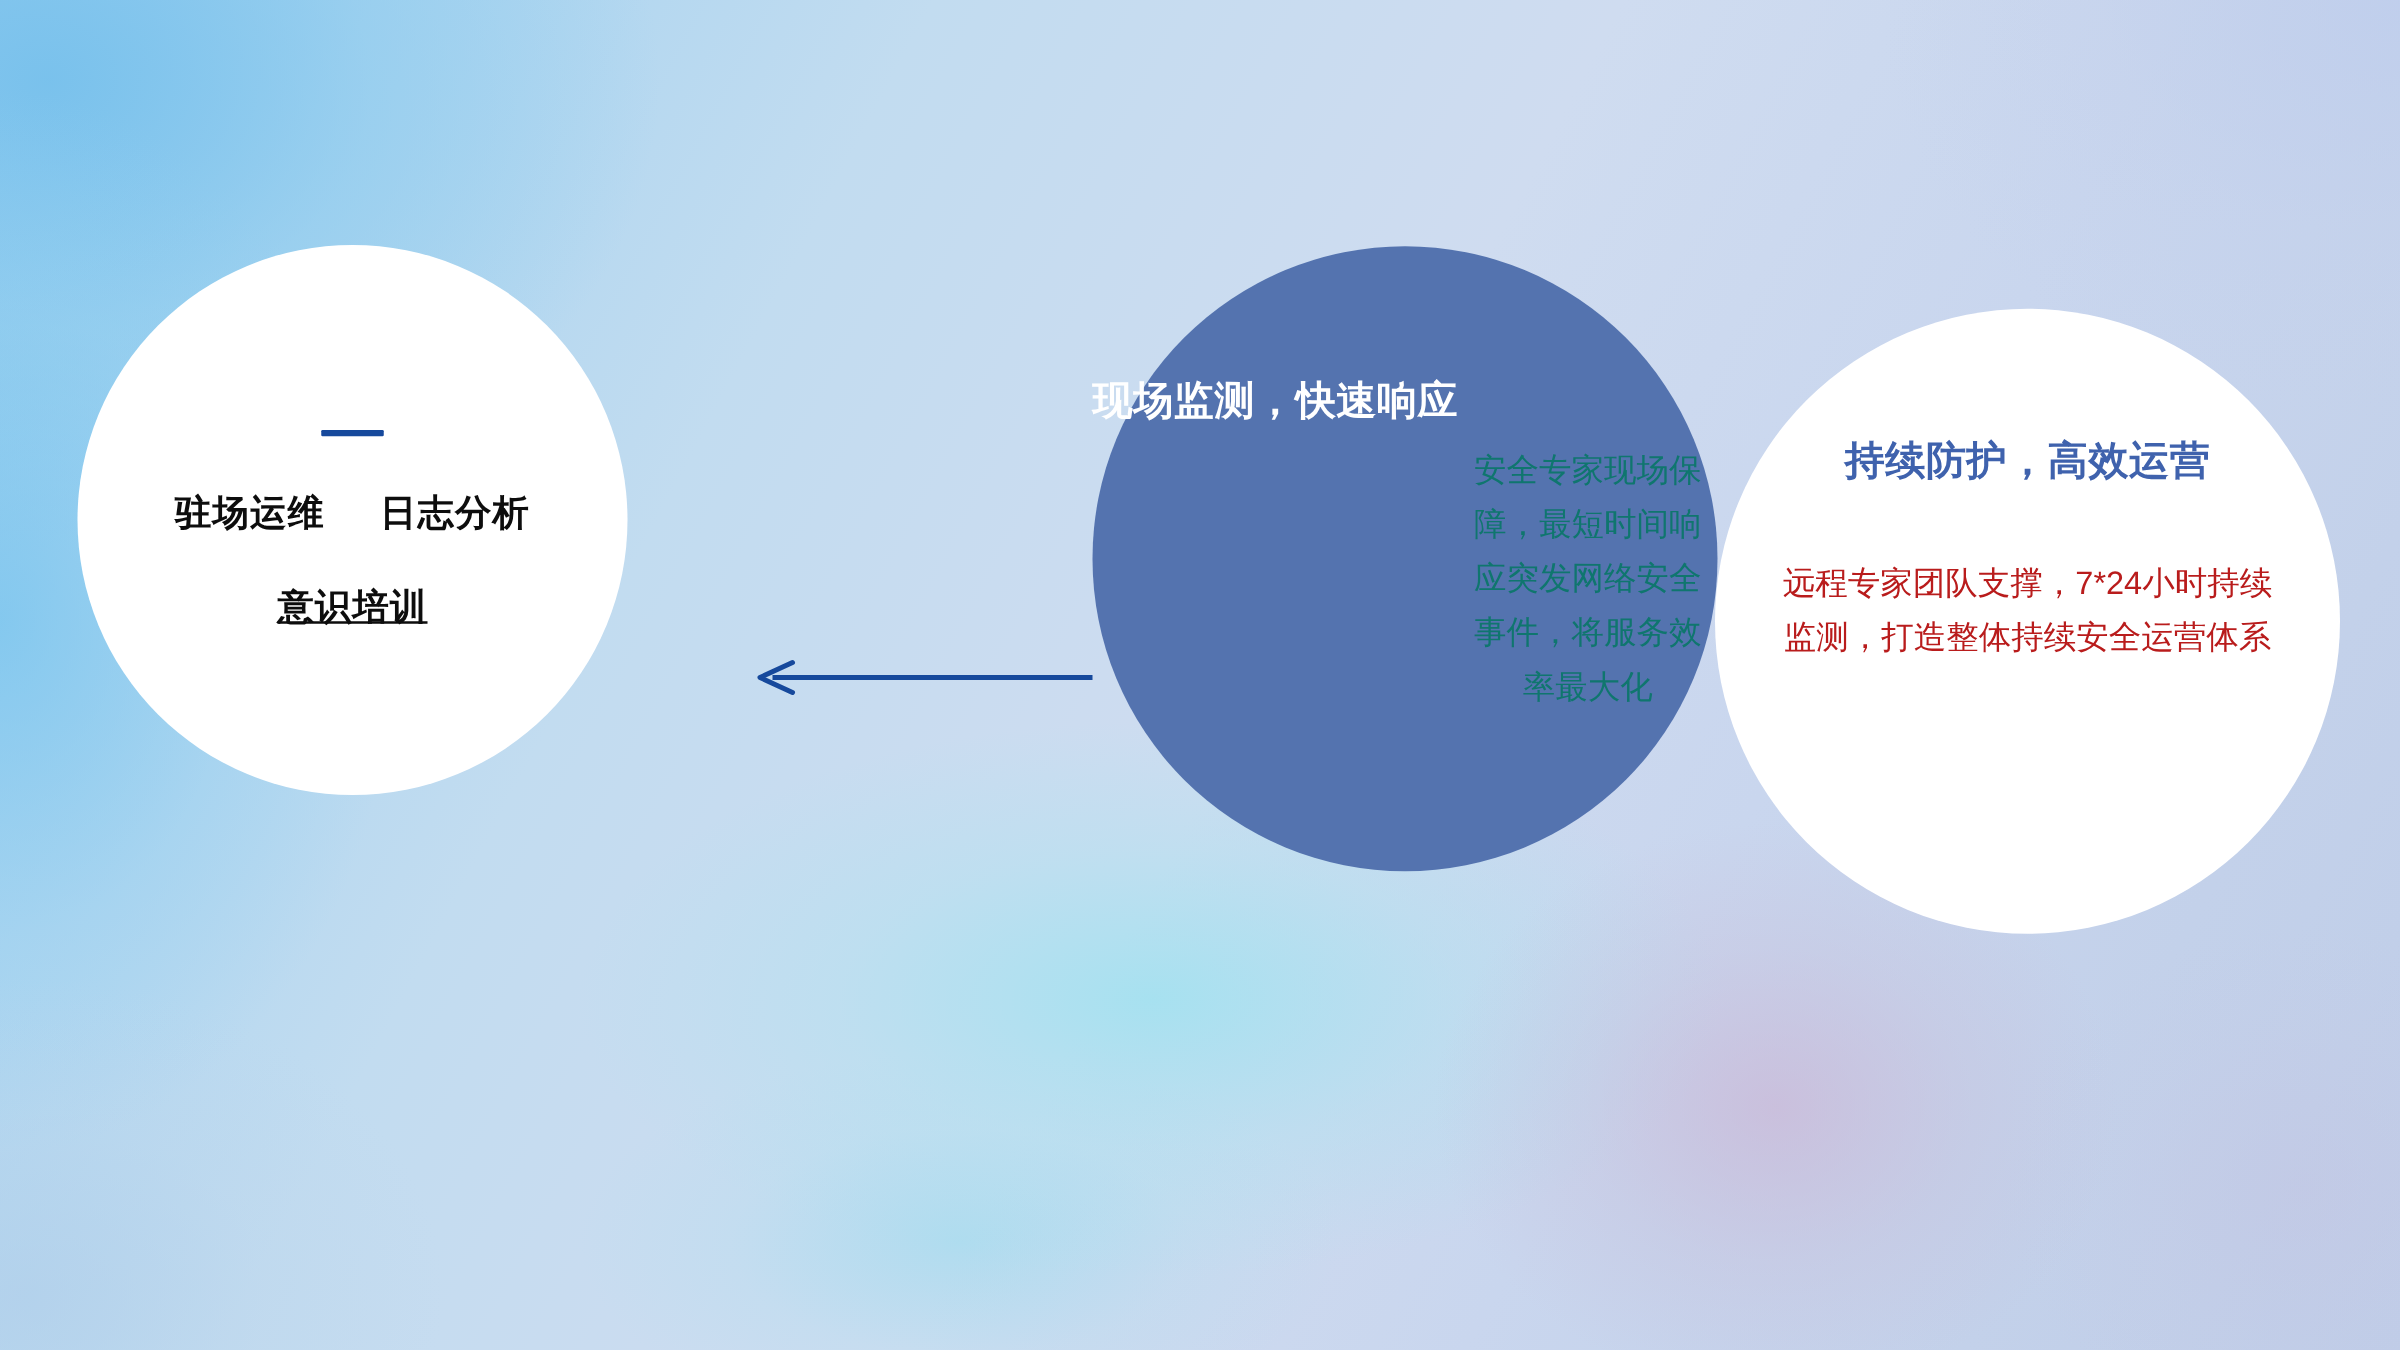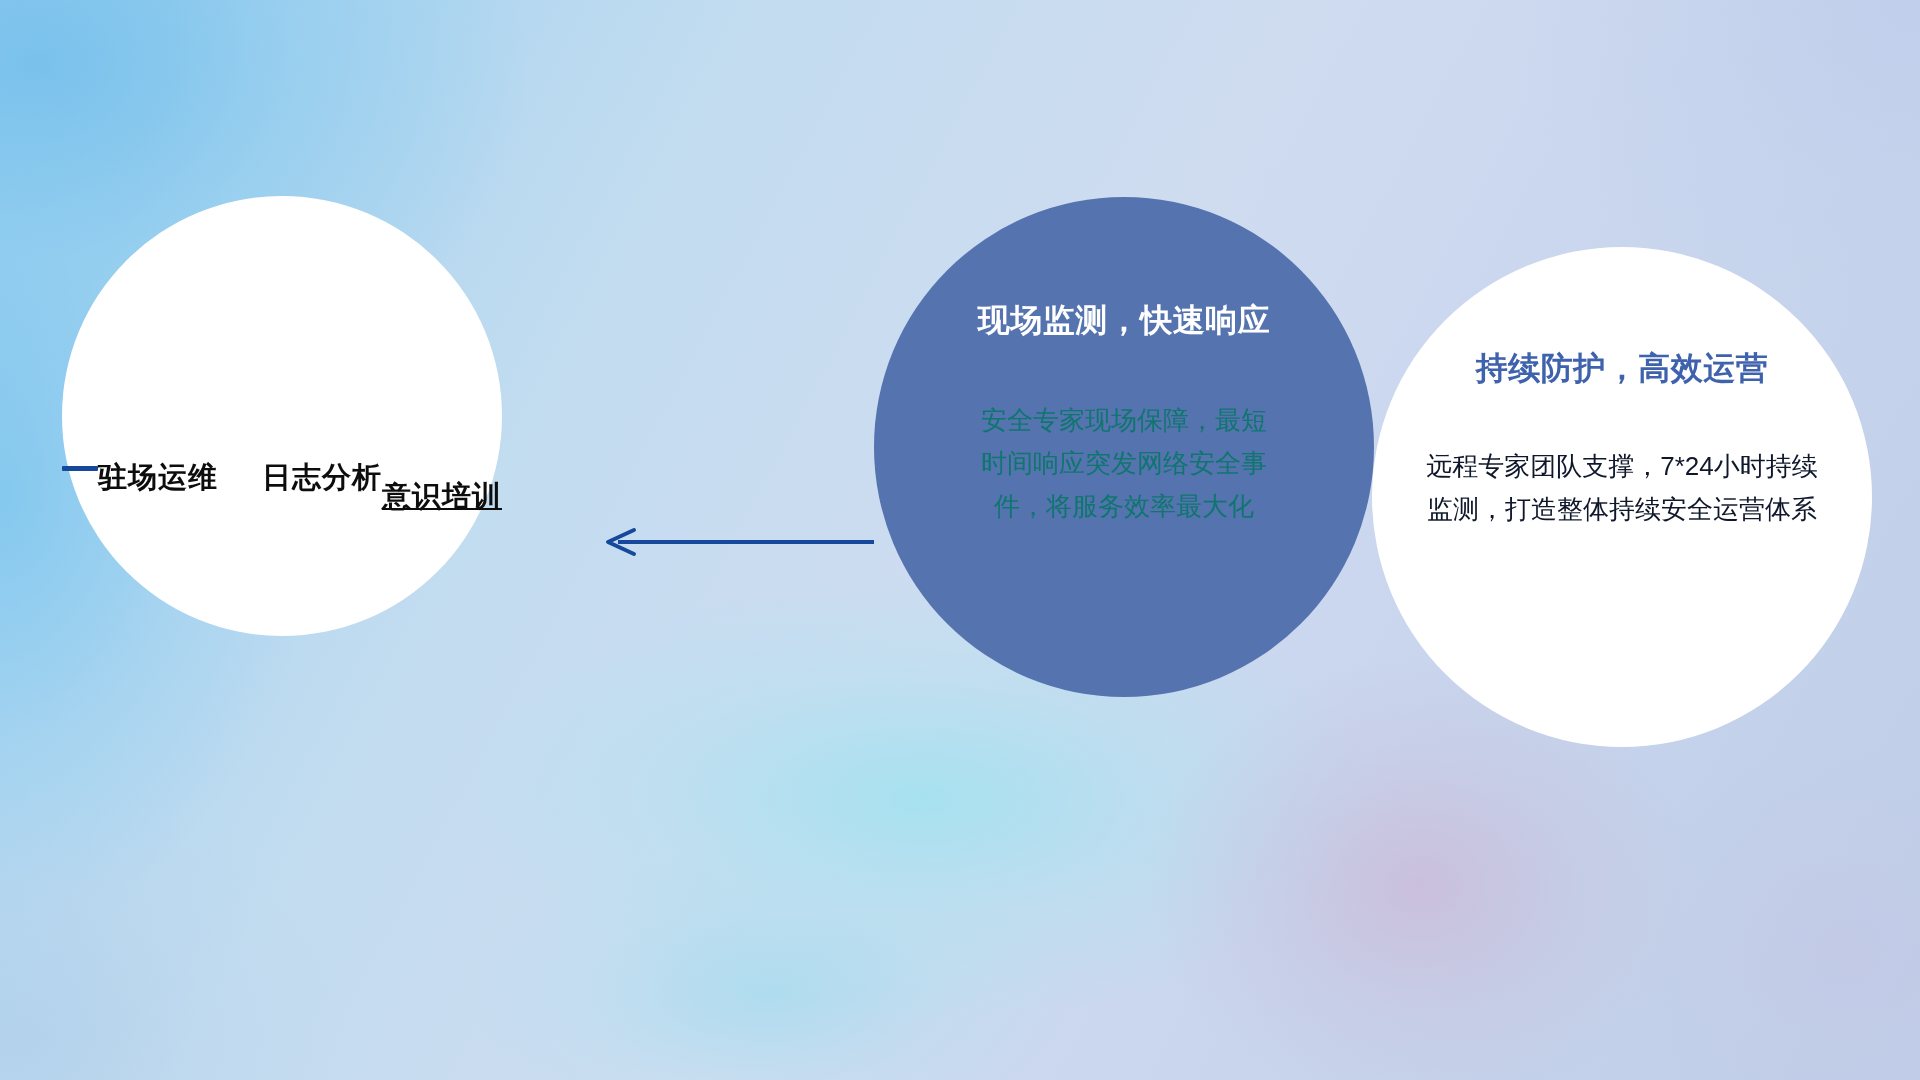--- a/index.html
+++ b/index.html
@@ -130,21 +130,21 @@
 
   
   #left-content {
     position: absolute;
     left: 62px;
     top: 196px;
     width: 440px;
     height: 440px;
     z-index: 10;
     display: flex;
-    flex-direction: row;
+    flex-direction: column;
     align-items: center;
     justify-content: flex-start;
     padding-top: 148px;
     box-sizing: border-box;
   }
 
   #left-divider {
     width: 50px;
     height: 5px;
     background: #16499c;
@@ -175,22 +175,22 @@
 
   
   #middle-content {
     position: absolute;
     left: 874px;
     top: 197px;
     width: 500px;
     height: 500px;
     z-index: 11;
     display: flex;
-    flex-direction: column;
-    align-items: center;
+    flex-direction: row;
+    align-items: flex-start;
     padding-top: 102px;
     box-sizing: border-box;
     text-align: center;
   }
 
   #middle-title {
     color: #ffffff;
     font-size: 32px;
     font-weight: 700;
     letter-spacing: 0.5px;
@@ -226,21 +226,21 @@
   #right-title {
     color: #3f62ad;
     font-size: 32px;
     font-weight: 700;
     letter-spacing: 0.5px;
     white-space: nowrap;
   }
 
   #right-body {
     margin-top: 54px;
-    color: #0f172a;
+    color: #b91c1c;
     font-size: 26px;
     line-height: 1.66;
     font-weight: 400;
     width: 410px;
     text-align: center;
   }
 
   
   #flow-arrow {
     position: absolute;

